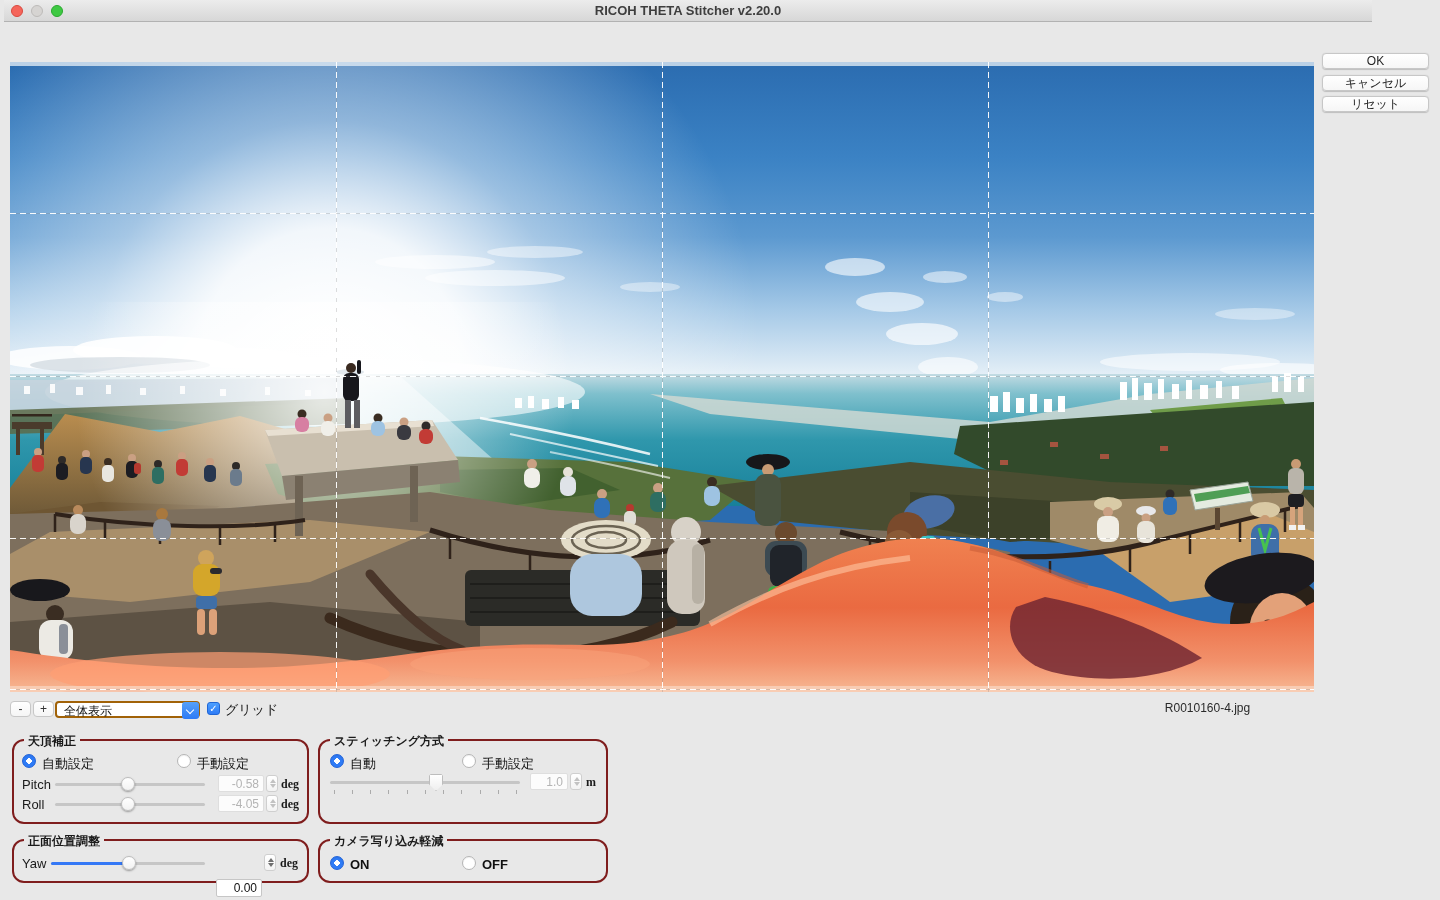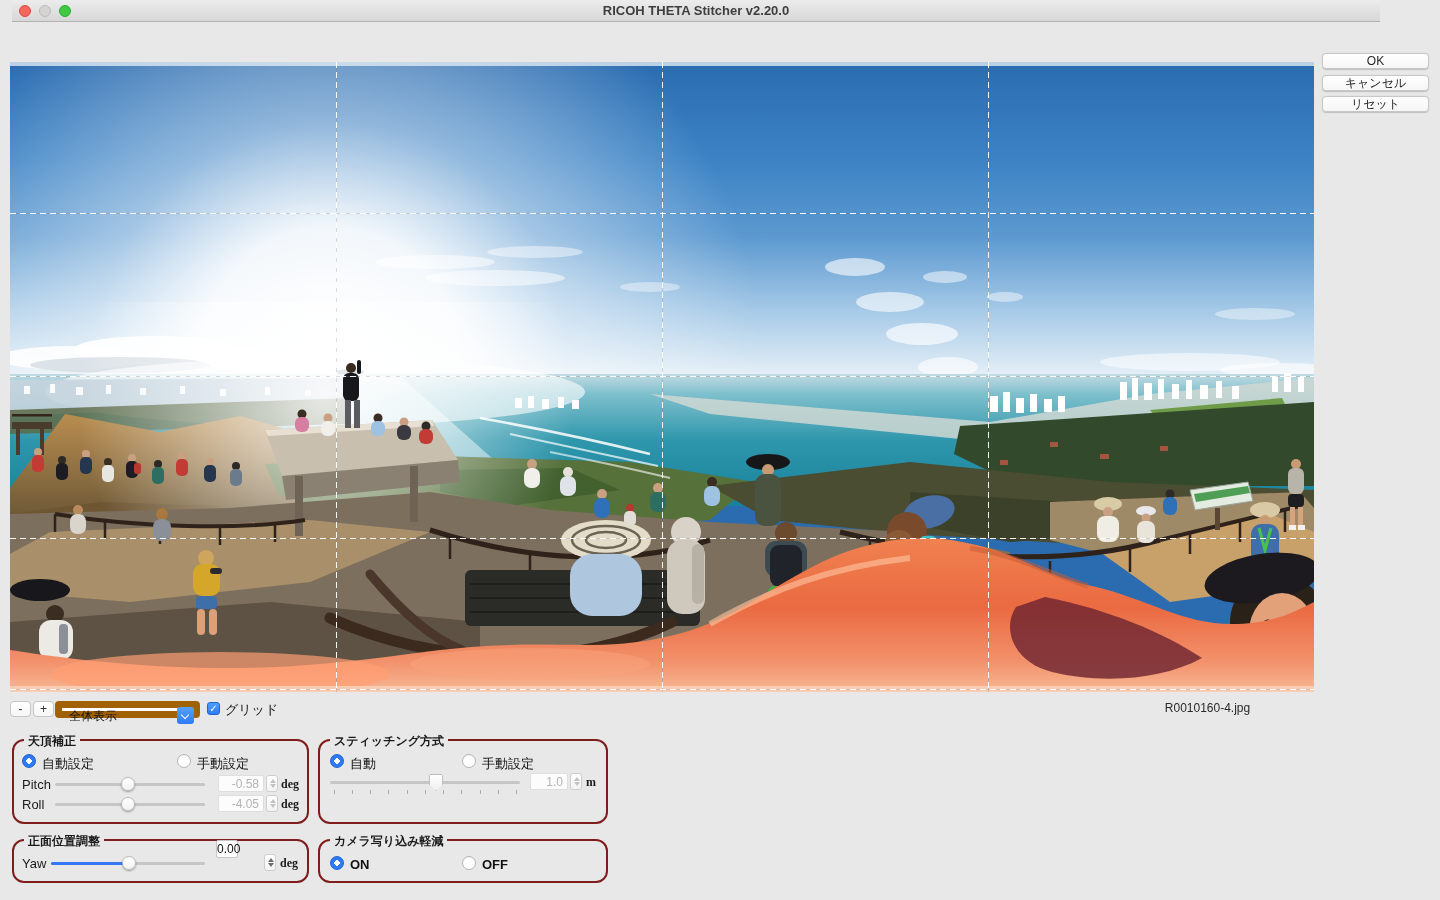--- a/index.html
+++ b/index.html
@@ -1,20 +1,20 @@
 <!DOCTYPE html>
 <html><head>
 <meta charset="utf-8">
 <style>
   * { margin:0; padding:0; box-sizing:border-box; }
   html,body { width:1440px; height:900px; overflow:hidden; }
   body { font-family:"Liberation Sans","DejaVu Sans",sans-serif; background:#e8e8e8; color:#1d1d1f; position:relative; }
 
   
-  .titlebar { position:absolute; left:12px; top:0; width:1368px; height:22px;
+  .titlebar { position:absolute; left:4px; top:0; width:1368px; height:22px;
     background:linear-gradient(#ececec,#d7d7d7); border-bottom:1px solid #b2b2b2; }
   .titlebar .title { position:absolute; left:0; right:0; top:0; height:22px; line-height:22px;
     text-align:center; font-size:13px; font-weight:600; color:#3e3e3e; }
   .tl-btn { position:absolute; top:5px; width:12px; height:12px; border-radius:50%; }
   .tl-close { left:7px;  background:#f5655b; border:0.5px solid #d9493f; }
   .tl-min   { left:27px; background:#d6d4d2; border:0.5px solid #bdbbb9; }
   .tl-zoom  { left:47px; background:#3fc943; border:0.5px solid #2aa92f; }
 
   
   .push-btn { position:absolute; left:1322px; width:107px; height:16px;
@@ -28,21 +28,21 @@
   .grid-v { top:0; width:1px; height:630px;
     background:repeating-linear-gradient(180deg,rgba(255,255,255,.95) 0 6px,rgba(120,120,120,.25) 6px 10px); }
   .grid-h { left:0; height:1px; width:1304px;
     background:repeating-linear-gradient(90deg,rgba(255,255,255,.95) 0 6px,rgba(120,120,120,.25) 6px 10px); }
 
   
   .mini-btn { position:absolute; top:701px; width:21px; height:16px;
     background:linear-gradient(#ffffff,#f5f5f5); border:1px solid #c7c7c7; border-radius:4px;
     font-size:12px; line-height:14px; text-align:center; color:#333; }
   .popup { position:absolute; left:55px; top:701px; width:145px; height:17px;
-    background:#fff; border:7px solid #a16207; border-radius:4px; font-size:12px; }
+    background:#fff; border:2px solid #a16207; border-radius:4px; font-size:12px; }
   .popup .val { position:absolute; left:7px; top:0; line-height:16px; color:#111; }
   .popup .arrowbox { position:absolute; right:-1px; top:-1px; width:17px; height:17px;
     background:linear-gradient(#55a0f8,#2e7bf6); border-radius:3px; }
   .chev { position:absolute; left:5px; top:5px; width:6px; height:6px;
     border-right:1.8px solid #fff; border-bottom:1.8px solid #fff; transform:rotate(45deg); }
   .checkbox { position:absolute; left:207px; top:702px; width:13px; height:13px; border-radius:3px;
     background:linear-gradient(#4da0ff,#2e7bf6); border:1px solid #1f66d6; color:#fff;
     font-size:10px; line-height:12px; text-align:center; font-weight:bold; }
   .cb-label { position:absolute; left:225px; top:701px; font-size:13px; color:#111; }
   .filename { position:absolute; left:1100px; top:701px; width:215px; text-align:center; font-size:12px; color:#2a2a2a; }
@@ -562,21 +562,21 @@
   </div>
 <span class="unit" style="left:586px; top:775px">m</span>
 
 <div class="gbox" style="left:12px; top:839px; width:297px; height:44px">
   <span class="gtitle">正面位置調整</span>
 </div>
 <span class="ctl-label" style="left:22px; top:856px">Yaw</span>
 <div class="track" style="left:51px; top:862px; width:154px"></div>
 <div class="track-fill" style="left:51px; top:862px; width:78px"></div>
 <div class="thumb" style="left:122px; top:856px"></div>
-<div class="field" style="left:216px; top:840px; width:22px; height:18px">0.00</div>
+<div class="field" style="left:216px; top:879px; width:46px; height:18px">0.00</div>
 <div class="stepper" style="left:264px; top:854px">
     <i class="a-up"></i>
     <i class="a-dn"></i>
   </div>
 <span class="unit" style="left:280px; top:856px">deg</span>
 
 <div class="gbox" style="left:318px; top:839px; width:290px; height:44px">
   <span class="gtitle">カメラ写り込み軽減</span>
 </div>
 <span class="radio on" style="left:330px; top:856px"></span>

